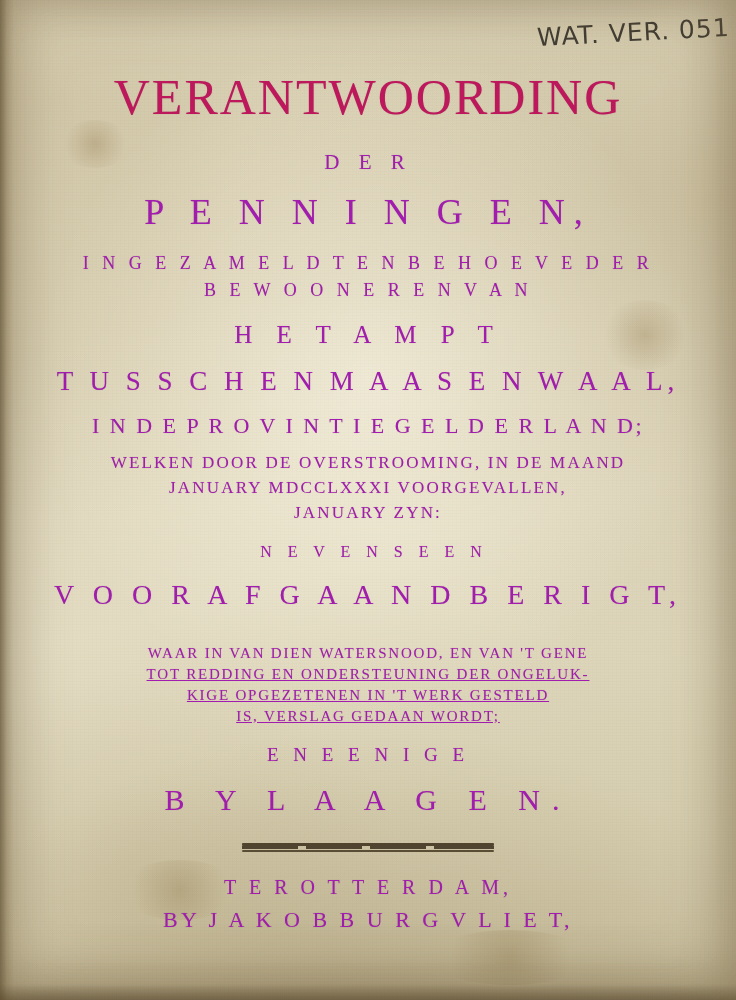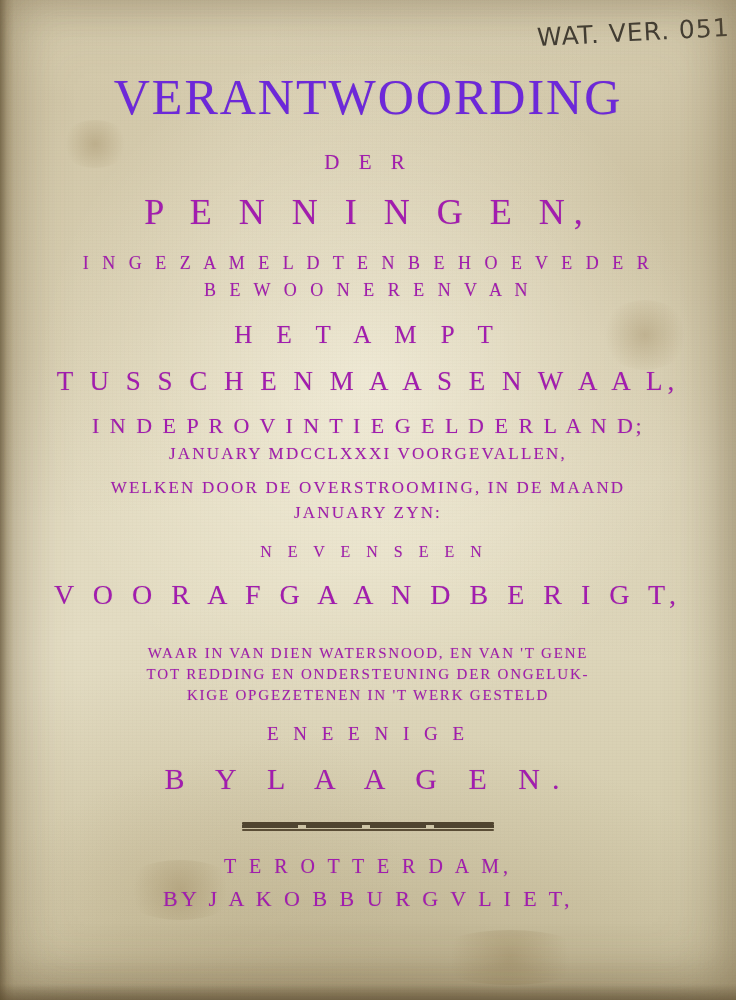--- a/index.html
+++ b/index.html
@@ -66,35 +66,35 @@
     left: 0; right: 0; top: 0;
     text-align: center;
     color: #473d2e;
   }
   .ln {
     display: block;
     white-space: nowrap;
     color: #a21caf;
     text-shadow: 0 0 1px rgba(74,63,47,0.25);
   }
-  .t1 { font-size: 50px; letter-spacing: 2px; margin-top: 68px; color:#6d28d9; }
+  .t1 { font-size: 50px; letter-spacing: 2px; margin-top: 68px; color:#be185d; }
   .t-der { font-size: 21px; letter-spacing: 7px; margin-top: 24px; }
   .t2 { font-size: 36px; letter-spacing: 9px; margin-top: 16px; }
   .t-sub1 { font-size: 18px; letter-spacing: 4.5px; margin-top: 20px; }
   .t-sub2 { font-size: 18px; letter-spacing: 4.5px; margin-top: 6px; }
   .t3 { font-size: 25px; letter-spacing: 9px; margin-top: 20px; }
   .t4 { font-size: 27px; letter-spacing: 5px; margin-top: 17px; }
   .t5 { font-size: 22px; letter-spacing: 2.5px; margin-top: 16px; }
   .t-body { font-size: 17px; letter-spacing: 2.2px; margin-top: 14px; }
   .t-body2 { font-size: 17px; letter-spacing: 2.2px; margin-top: 5px; }
   .t-body3 { font-size: 17px; letter-spacing: 2.2px; margin-top: 5px; }
   .t-nevens { font-size: 16px; letter-spacing: 6px; margin-top: 20px; padding-left: 12px; }
   .t6 { font-size: 28px; letter-spacing: 6px; margin-top: 18px; }
   .t-sm { font-size: 15px; letter-spacing: 1.8px; margin-top: 34px; }
-  .t-sm2 { font-size: 15px; letter-spacing: 1.8px; margin-top: 4px; }
+  .t-sm2 { font-size: 15px; letter-spacing: 1.8px; margin-top: 4px; text-decoration: underline; }
   .t-eneenige { font-size: 19px; letter-spacing: 5px; margin-top: 19px; }
   .t7 { font-size: 30px; letter-spacing: 12px; margin-top: 17px; }
 
   
   #rule {
     margin: 26px auto 0 auto;
     width: 252px;
     height: 9px;
     position: relative;
   }
@@ -155,28 +155,29 @@
 
   <div id="content">
     <span class="ln t1">VERANTWOORDING</span>
     <span class="ln t-der">D E R</span>
     <span class="ln t2">P E N N I N G E N,</span>
     <span class="ln t-sub1">I N G E Z A M E L D   T E N   B E H O E V E   D E R</span>
     <span class="ln t-sub2">B E W O O N E R E N   V A N</span>
     <span class="ln t3">H E T   A M P T</span>
     <span class="ln t4">T U S S C H E N   M A A S   E N   W A A L,</span>
     <span class="ln t5">I N  D E  P R O V I N T I E  G E L D E R L A N D;</span>
+    <span class="ln t-body">WELKEN DOOR DE OVERSTROOMING, IN DE MAAND</span>
     <span class="ln t-body2">JANUARY MDCCLXXXI VOORGEVALLEN,</span>
-    <span class="ln t-body">WELKEN DOOR DE OVERSTROOMING, IN DE MAAND</span>
     <span class="ln t-body3">JANUARY ZYN:</span>
     <span class="ln t-nevens">N E V E N S   E E N</span>
     <span class="ln t6">V O O R A F G A A N D   B E R I G T,</span>
     <span class="ln t-sm">WAAR IN VAN DIEN WATERSNOOD, EN VAN 'T GENE</span>
     <span class="ln t-sm2">TOT REDDING EN ONDERSTEUNING DER ONGELUK-</span>
     <span class="ln t-sm2">KIGE OPGEZETENEN IN 'T WERK GESTELD</span>
+    <span class="ln t-sm2">IS, VERSLAG GEDAAN WORDT;</span>
     <span class="ln t-eneenige">E N   E E N I G E</span>
     <span class="ln t7">B Y L A A G E N.</span>
 
     <div id="rule">
       <div class="bar top"></div>
       <div class="seg" style="left:0; width:56px;"></div>
       <div class="seg" style="left:64px; width:56px;"></div>
       <div class="seg" style="left:128px; width:56px;"></div>
       <div class="seg" style="left:192px; width:60px;"></div>
       <div class="bar bottom"></div>

